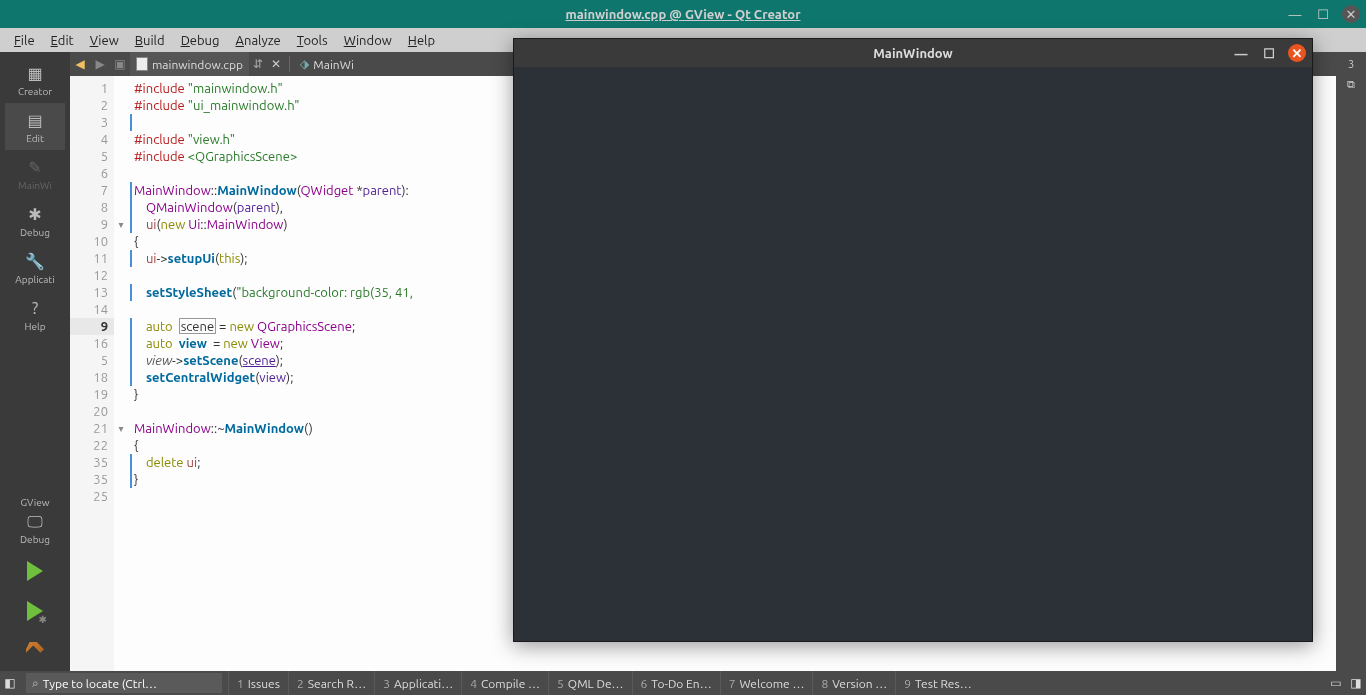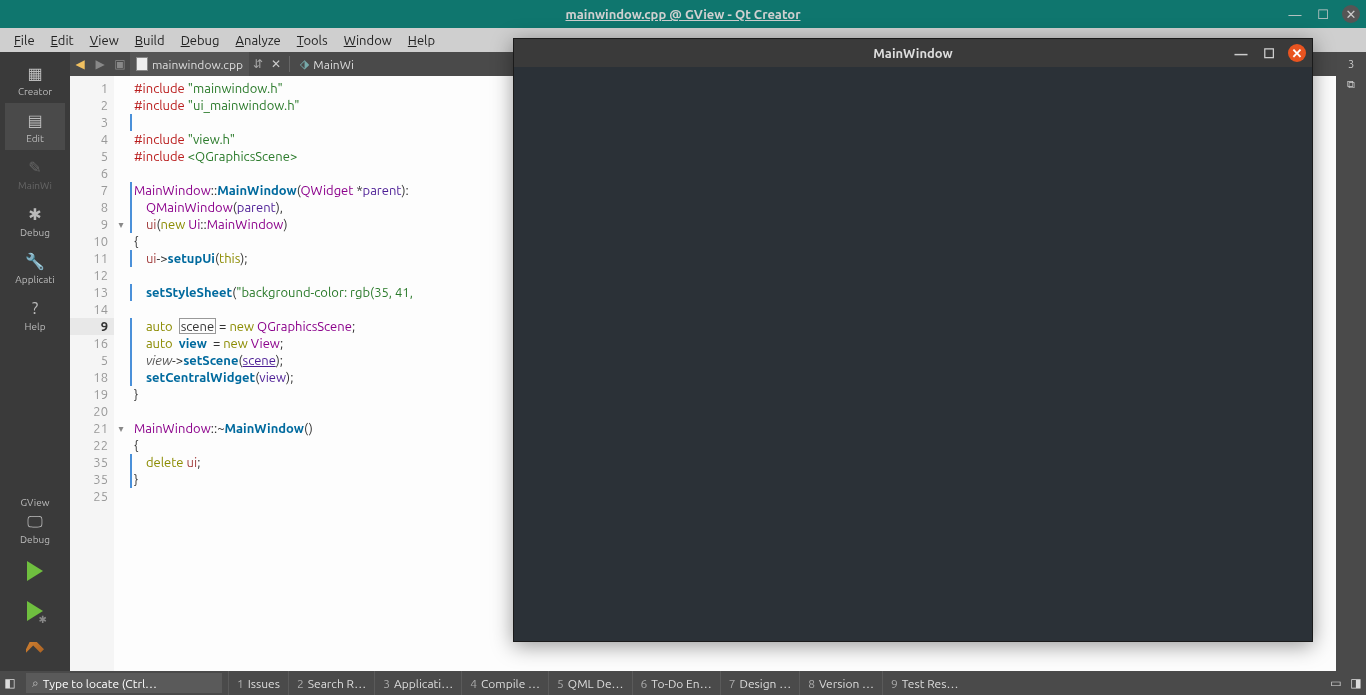--- a/index.html
+++ b/index.html
@@ -270,21 +270,21 @@
       <div class="panebtn">
         <span class="num">5</span>
         <span>QML De…</span>
       </div>
       <div class="panebtn">
         <span class="num">6</span>
         <span>To-Do En…</span>
       </div>
       <div class="panebtn">
         <span class="num">7</span>
-        <span>Design …</span>
+        <span>Welcome …</span>
       </div>
       <div class="panebtn">
         <span class="num">8</span>
         <span>Version …</span>
       </div>
       <div class="panebtn">
         <span class="num">9</span>
         <span>Test Res…</span>
       </div>
     </div>

